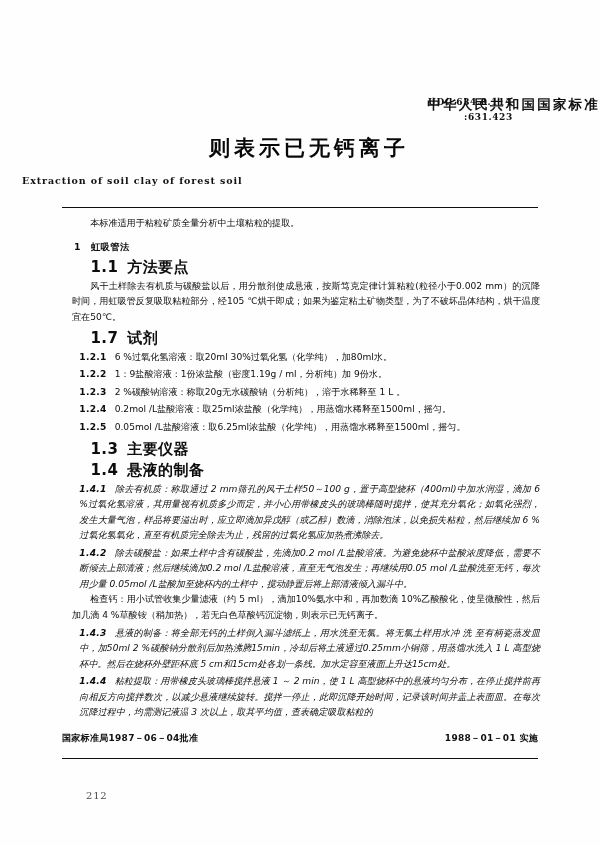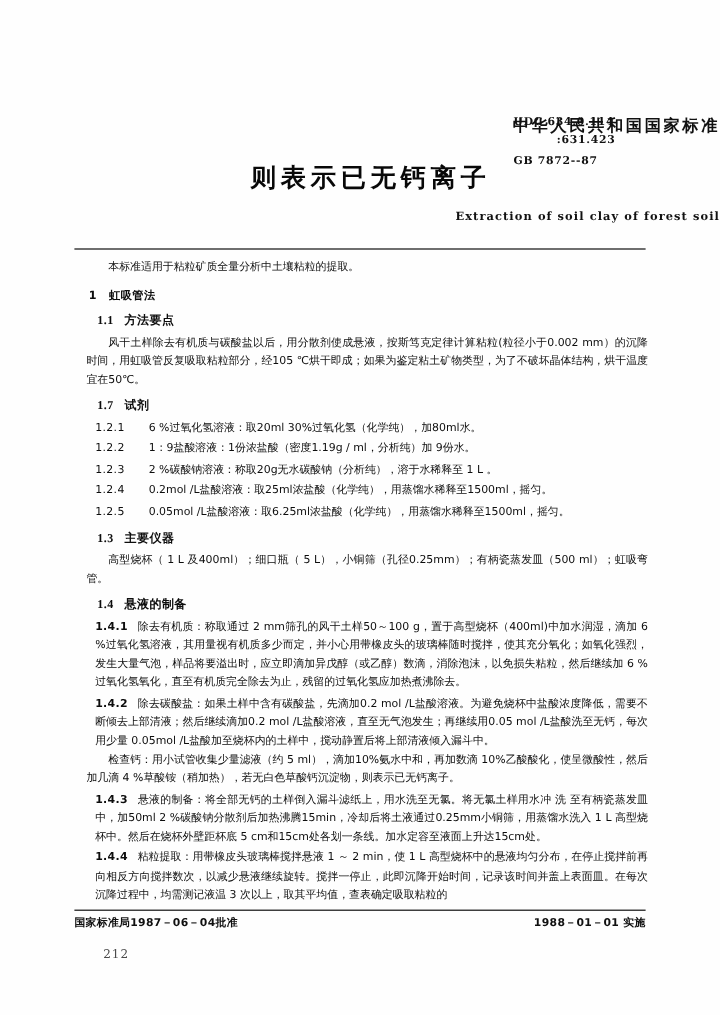--- a/index.html
+++ b/index.html
@@ -41,21 +41,21 @@
   .doc-title {
     text-align: center;
     font-size: 21px;
     font-weight: bold;
     letter-spacing: 4px;
     padding-left: 18px;
     margin-top: 20px;
     color: #080808;
   }
   .doc-subtitle {
-    text-align: right;
+    text-align: left;
     font-size: 9.5px;
     font-weight: bold;
     letter-spacing: 0.9px;
     margin-top: 13px;
     padding-left: 22px;
     font-family: "DejaVu Serif", "Liberation Serif", serif;
     color: #111;
   }
 
   
@@ -119,54 +119,54 @@
     font-weight: bold;
     margin: 7px 0 4px 12px;
     font-size: 9.3px;
     letter-spacing: 0.4px;
   }
   .sec-h1 .num { margin-right: 10px; }
   .sec-h2 {
     font-weight: bold;
     margin: 6px 0 3px 0;
     padding-left: 1.9em;
-    font-size: 10px;
+    font-size: 15px;
     letter-spacing: 0.4px;
-    font-family: Liberation Serif, serif;
   }
   .sec-h2 .num { margin-right: 9px; }
   .item {
     padding-left: 1.9em;
     margin: 2.0px 0;
     text-indent: 0;
   }
   .item .num {
-    font-weight: normal;
-    margin-right: 20px;
+    font-weight: bold;
+    margin-right: 8px;
     letter-spacing: 0.3px;
   }
   .blk {
     margin: 2px 0 0 0;
     text-indent: 0;
+    font-style: italic;
   }
   .blk .num {
     font-weight: bold;
     margin-right: 8px;
     letter-spacing: 0.3px;
   }
   .blk-indent {
     padding-left: 1.9em;
     text-indent: 0;
   }
 
   
   .footer {
     position: absolute;
     left: 62px;
-    top: 763px;
+    top: 732px;
     width: 476px;
     display: flex;
     justify-content: space-between;
     align-items: baseline;
     font-size: 9px;
     font-weight: bold;
     color: #101010;
     letter-spacing: 0.3px;
   }
   .page-num {
@@ -180,21 +180,20 @@
   }
 </style>
 </head>
 <body>
 
 <div class="page">
 
   <div class="codes">
     <div class="udc-line">UDC 634.0.114</div>
     <div class="udc-line2">:631.423</div>
-    <div class="gb-line">GB 7872--87</div>
   </div>
 
   <div class="header">
     <div class="nat-std">中华人民共和国国家标准</div>
     <div class="doc-title">则表示已无钙离子</div>
     <div class="doc-subtitle">Extraction of soil clay of forest soil</div>
   </div>
 
   <div class="rule-top"></div>
 
@@ -226,21 +225,20 @@
     <p class="item">
       <span class="num">1.2.4</span><span>0.2mol /L盐酸溶液：取25ml浓盐酸（化学纯），用蒸馏水稀释至1500ml，摇匀。</span>
     </p>
     <p class="item">
       <span class="num">1.2.5</span><span>0.05mol /L盐酸溶液：取6.25ml浓盐酸（化学纯），用蒸馏水稀释至1500ml，摇匀。</span>
     </p>
 
     <div class="sec-h2">
       <span class="num">1.3</span><span>主要仪器</span>
     </div>
-    <p class="para">高型烧杯（ 1 L 及400ml）；细口瓶（ 5 L），小铜筛（孔径0.25mm）；有柄瓷蒸发皿（500 ml）；虹吸弯管。</p>
 
     <div class="sec-h2">
       <span class="num">1.4</span><span>悬液的制备</span>
     </div>
 
     <p class="blk blk-indent">
       <span class="num">1.4.1</span><span>除去有机质：称取通过 2 mm筛孔的风干土样50～100 g，置于高型烧杯（400ml)中加水润湿，滴加 6 %过氧化氢溶液，其用量视有机质多少而定，并小心用带橡皮头的玻璃棒随时搅拌，使其充分氧化；如氧化强烈，发生大量气泡，样品将要溢出时，应立即滴加异戊醇（或乙醇）数滴，消除泡沫，以免损失粘粒，然后继续加 6 %过氧化氢氧化，直至有机质完全除去为止，残留的过氧化氢应加热煮沸除去。</span>
     </p>
     <p class="blk blk-indent">
       <span class="num">1.4.2</span><span>除去碳酸盐：如果土样中含有碳酸盐，先滴加0.2 mol /L盐酸溶液。为避免烧杯中盐酸浓度降低，需要不断倾去上部清液；然后继续滴加0.2 mol /L盐酸溶液，直至无气泡发生；再继续用0.05 mol /L盐酸洗至无钙，每次用少量 0.05mol /L盐酸加至烧杯内的土样中，搅动静置后将上部清液倾入漏斗中。</span>

